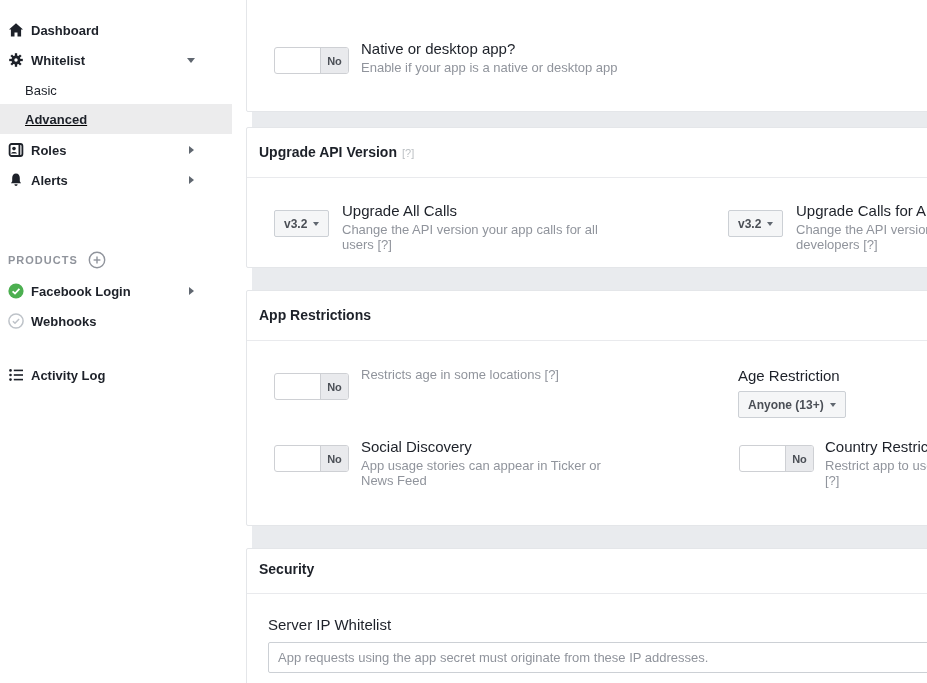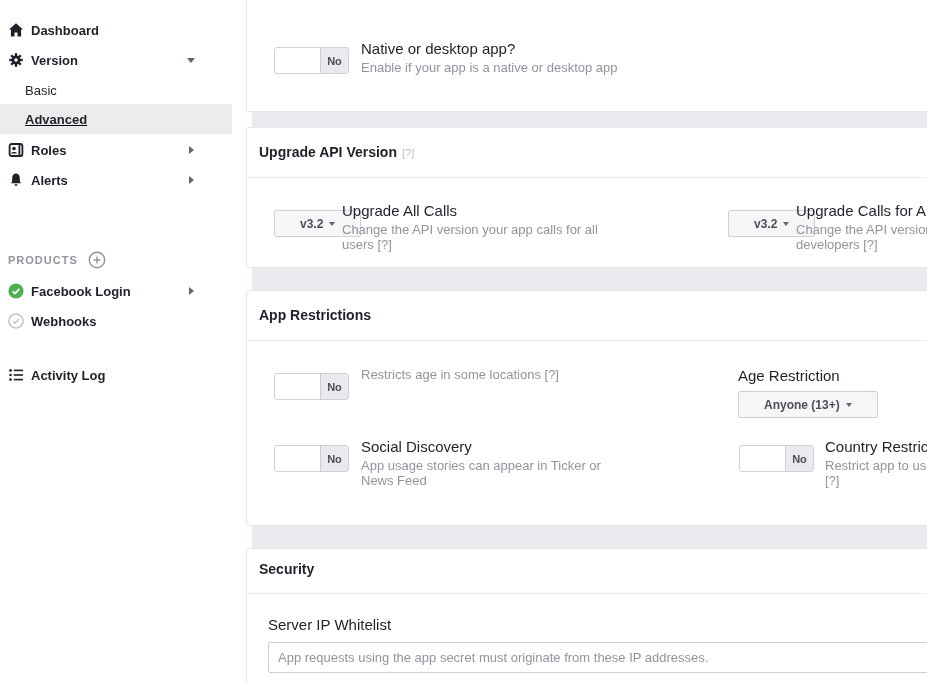--- a/index.html
+++ b/index.html
@@ -29,21 +29,21 @@
   .panel-head{position:absolute;left:12px;top:16px;font-size:14px;font-weight:bold;color:#1d2129;white-space:nowrap;}
   .help-tag{font-size:11px;font-weight:normal;color:#bcc0c4;margin-left:5px;cursor:pointer;}
   .divider{position:absolute;left:0;right:0;height:1px;background:#e9eaed;}
 
   .toggle{position:absolute;width:75px;height:27px;border:1px solid #ced0d4;border-radius:3px;
           background:#fff;display:flex;box-sizing:border-box;overflow:hidden;cursor:pointer;padding-left:44px;}
   .toggle .knob{flex:1;background:#fff;border-right:1px solid #ced0d4;}
   .toggle .no{width:27px;background:#e9eaed;display:flex;align-items:center;justify-content:center;
               font-size:11px;font-weight:bold;color:#4b4f56;}
 
-  .dd-btn{position:absolute;height:27px;padding:0 25px;background:#f5f6f7;border:1px solid #ccd0d5;
+  .dd-btn{position:absolute;height:27px;padding:0 9px;background:#f5f6f7;border:1px solid #ccd0d5;
           border-radius:2px;display:inline-flex;align-items:center;gap:6px;font-size:12px;
           font-weight:bold;color:#4b4f56;box-sizing:border-box;cursor:pointer;white-space:nowrap;}
   .dd-caret{width:0;height:0;border-left:3.5px solid transparent;border-right:3.5px solid transparent;
             border-top:4.5px solid #606770;}
 
   .item-text{position:absolute;}
   .item-title{font-size:15px;color:#1d2129;line-height:19px;white-space:nowrap;}
   .item-desc{font-size:13px;color:#90949c;line-height:15px;margin-top:2px;white-space:nowrap;}
   .field-label{position:absolute;font-size:15px;color:#1d2129;white-space:nowrap;}
   .ip-input{position:absolute;height:31px;box-sizing:border-box;border:1px solid #ccd0d5;border-radius:2px;
@@ -72,21 +72,21 @@
           <g stroke="#1d2129" stroke-width="2.3">
             <line x1="8" y1="1.2" x2="8" y2="14.8"></line>
               <line x1="1.2" y1="8" x2="14.8" y2="8"></line>
             <line x1="3.2" y1="3.2" x2="12.8" y2="12.8"></line>
               <line x1="12.8" y1="3.2" x2="3.2" y2="12.8"></line>
           </g>
           <circle cx="8" cy="8" r="4.5" fill="#1d2129"></circle>
             <circle cx="8" cy="8" r="1.7" fill="#fff"></circle>
         </svg>
       </span>
-      <span class="lbl">Version</span>
+      <span class="lbl">Whitelist</span>
       <span class="caret-down"></span>
     </div>
 
     <div class="srow sub" style="top:75px">
       <span class="lbl">Basic</span>
     </div>
 
     <div class="srow sub sel" style="top:104px">
       <span class="lbl">Advanced</span>
     </div>

